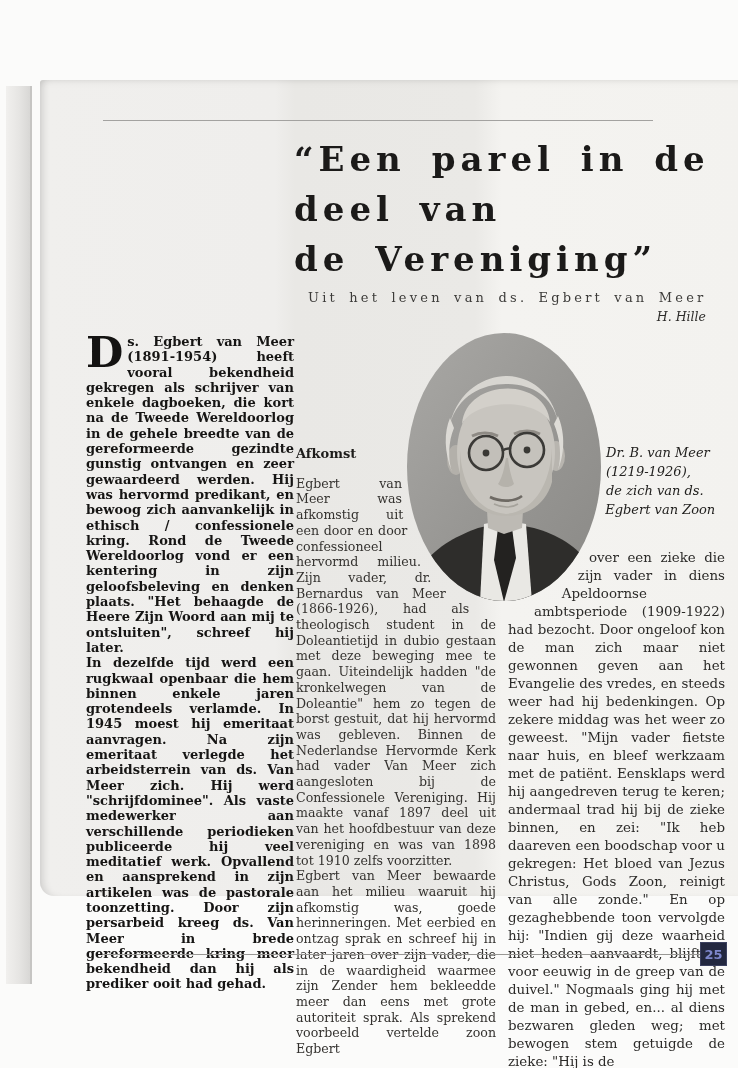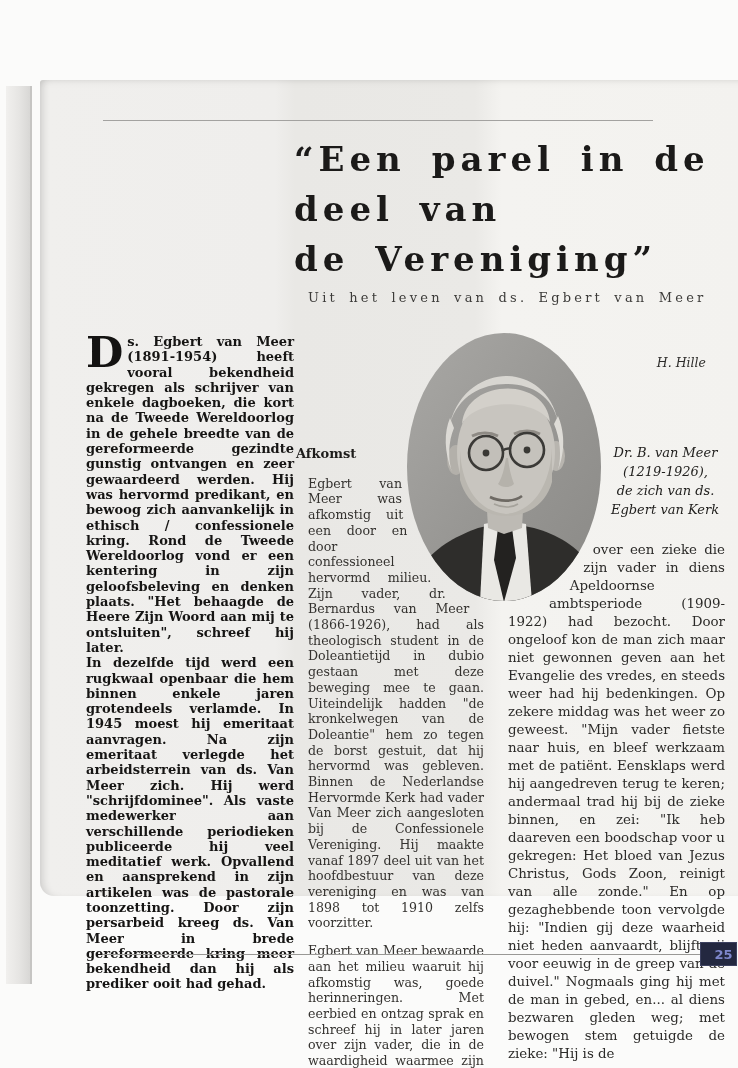--- a/index.html
+++ b/index.html
@@ -28,21 +28,21 @@
     position:absolute;left:254px;top:54px;width:430px;margin:0;
     font-size:34px;line-height:50px;font-weight:700;color:#1b1a19;
     letter-spacing:5px;word-spacing:9px;
   }
   .subtitle{
     position:absolute;left:268px;top:210px;width:420px;
     font-size:13px;letter-spacing:3.2px;word-spacing:4px;color:#3c3b39;
   }
   .author{
     position:absolute;right:40px;top:229px;
-    font-size:12.5px;font-style:italic;color:#2e2d2b;margin-top:46px;
+    font-size:12.5px;font-style:italic;color:#2e2d2b;
   }
 
   .left-col{
     position:absolute;left:46px;top:254px;width:208px;
     font-size:13px;line-height:15.3px;font-weight:700;color:#161514;
     text-align:justify;
   }
   .left-col p{margin:0;}
   .dropcap{
     float:left;font-size:43px;line-height:31px;padding:3px 4px 0 0;
@@ -55,43 +55,42 @@
     position:absolute;left:256px;top:366px;width:200px;
     font-size:12.6px;line-height:15.7px;color:#34322f;text-align:justify;
   }
   .mid-col .oval-spacer{
     float:right;width:94px;height:158px;
     shape-outside:ellipse(104px 142px at 101px 21px);
   }
   .mid-col h2{
     margin:0 0 14px 0;font-size:13px;font-weight:700;color:#1d1c1a;text-align:left;
   }
-  .mid-col p{margin:12px;}
+  .mid-col p{margin:0;}
 
   .right-col{
     position:absolute;left:468px;top:363px;width:217px;
     font-size:13.4px;line-height:18px;color:#2b2a28;text-align:justify;
   }
   .right-col .oval-spacer{
     float:left;width:98px;height:162px;
     shape-outside:ellipse(104px 142px at -4px 24px);
   }
   .caption{
     font-size:13px;line-height:19px;font-style:italic;color:#22211f;
-    text-align:center;margin-bottom:22px;
+    text-align:left;margin-bottom:30px;
   }
   .right-col p{margin:0;}
 
   .pagenum{
     position:absolute;left:660px;top:862px;width:25px;height:22px;
     background:#232840;border:1px solid #3c4160;
     display:flex;align-items:center;justify-content:center;
     font-size:13px;font-weight:700;color:#7d87cc;
     font-family:"DejaVu Sans","Liberation Sans",sans-serif;
-    padding-left:10px;
   }
 </style>
 </head>
 <body>
 
 <div class="edge-strip"></div>
 
 <div class="sheet">
 
   <div class="rule-top"></div>
@@ -166,21 +165,21 @@
     <p>Egbert van Meer was afkomstig uit een door en door confessioneel hervormd milieu. Zijn vader, dr. Bernardus van Meer (1866-1926), had als theologisch student in de Doleantietijd in dubio gestaan met deze beweging mee te gaan. Uiteindelijk hadden "de kronkelwegen van de Doleantie" hem zo tegen de borst gestuit, dat hij hervormd was gebleven. Binnen de Nederlandse Hervormde Kerk had vader Van Meer zich aangesloten bij de Confessionele Vereniging. Hij maakte vanaf 1897 deel uit van het hoofdbestuur van deze vereniging en was van 1898 tot 1910 zelfs voorzitter.</p>
     <p>Egbert van Meer bewaarde aan het milieu waaruit hij afkomstig was, goede herinneringen. Met eerbied en ontzag sprak en schreef hij in later jaren over zijn vader, die in de waardigheid waarmee zijn Zender hem bekleedde meer dan eens met grote autoriteit sprak. Als sprekend voorbeeld vertelde zoon Egbert</p>
   </div>
 
   <div class="right-col">
     <div class="oval-spacer"></div>
     <div class="caption">
       <div>Dr. B. van Meer</div>
       <div>(1219-1926),</div>
       <div>de zich van ds.</div>
-      <div>Egbert van Kerk</div>
+      <div>Egbert van Zoon</div>
     </div>
     <p>over een zieke die zijn vader in diens Apeldoornse ambtsperiode (1909-1922) had bezocht. Door ongeloof kon de man zich maar niet gewonnen geven aan het Evangelie des vredes, en steeds weer had hij bedenkingen. Op zekere middag was het weer zo geweest. "Mijn vader fietste naar huis, en bleef werkzaam met de patiënt. Eensklaps werd hij aangedreven terug te keren; andermaal trad hij bij de zieke binnen, en zei: "Ik heb daareven een boodschap voor u gekregen: Het bloed van Jezus Christus, Gods Zoon, reinigt van alle zonde." En op gezaghebbende toon vervolgde hij: "Indien gij deze waarheid niet heden aanvaardt, blijft gij voor eeuwig in de greep van de duivel." Nogmaals ging hij met de man in gebed, en... al diens bezwaren gleden weg; met bewogen stem getuigde de zieke: "Hij is de</p>
   </div>
 
   <div class="rule-bottom"></div>
 
   <div class="pagenum">25</div>
 
 </div>
 

